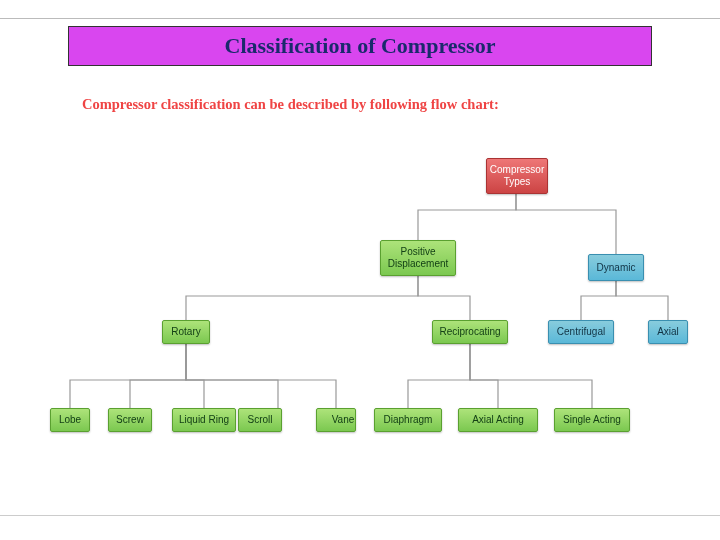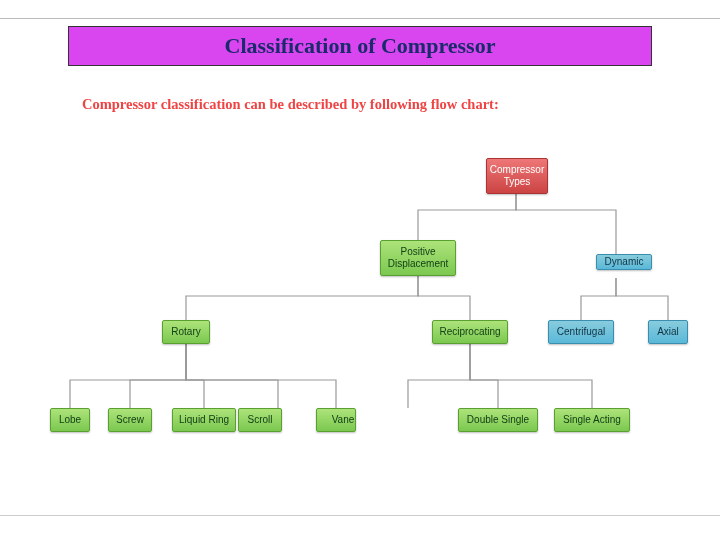--- a/index.html
+++ b/index.html
@@ -137,21 +137,21 @@
     <path d="M470 194 V230 H592 V258"></path>
   </svg>
 
   <div class="node red" style="left:486px; top:8px; width:62px; height:36px;">
     <span>Compressor<br>Types</span>
   </div>
 
   <div class="node green" style="left:380px; top:90px; width:76px; height:36px;">
     <span>Positive<br>Displacement</span>
   </div>
-  <div class="node blue" style="left:588px; top:104px; width:56px; height:16px;margin-left:8px;">
+  <div class="node blue" style="left:588px; top:104px; width:56px; height:27px;">
     <span>Dynamic</span>
   </div>
 
   <div class="node green" style="left:162px; top:170px; width:48px; height:24px;">
     <span>Rotary</span>
   </div>
   <div class="node green" style="left:432px; top:170px; width:76px; height:24px;">
     <span>Reciprocating</span>
   </div>
   <div class="node blue" style="left:548px; top:170px; width:66px; height:24px;">
@@ -169,22 +169,25 @@
   </div>
   <div class="node green" style="left:172px; top:258px; width:64px; height:24px;">
     <span>Liquid Ring</span>
   </div>
   <div class="node green" style="left:238px; top:258px; width:44px; height:24px;align-items:center;">
     <span>Scroll</span>
   </div>
   <div class="node green" style="left:316px; top:258px; width:40px; height:24px;padding-left:20px;">
     <span>Vane</span>
   </div>
+  <div class="node green" style="left:374px; top:258px; width:68px; height:24px;">
+    <span>Diaphragm</span>
+  </div>
   <div class="node green" style="left:458px; top:258px; width:80px; height:24px;">
-    <span>Double Single</span>
+    <span>Axial Acting</span>
   </div>
   <div class="node green" style="left:554px; top:258px; width:76px; height:24px;">
     <span>Single Acting</span>
   </div>
 
 </div>
 
 <div class="hr-bottom"></div>
 
 </body></html>

